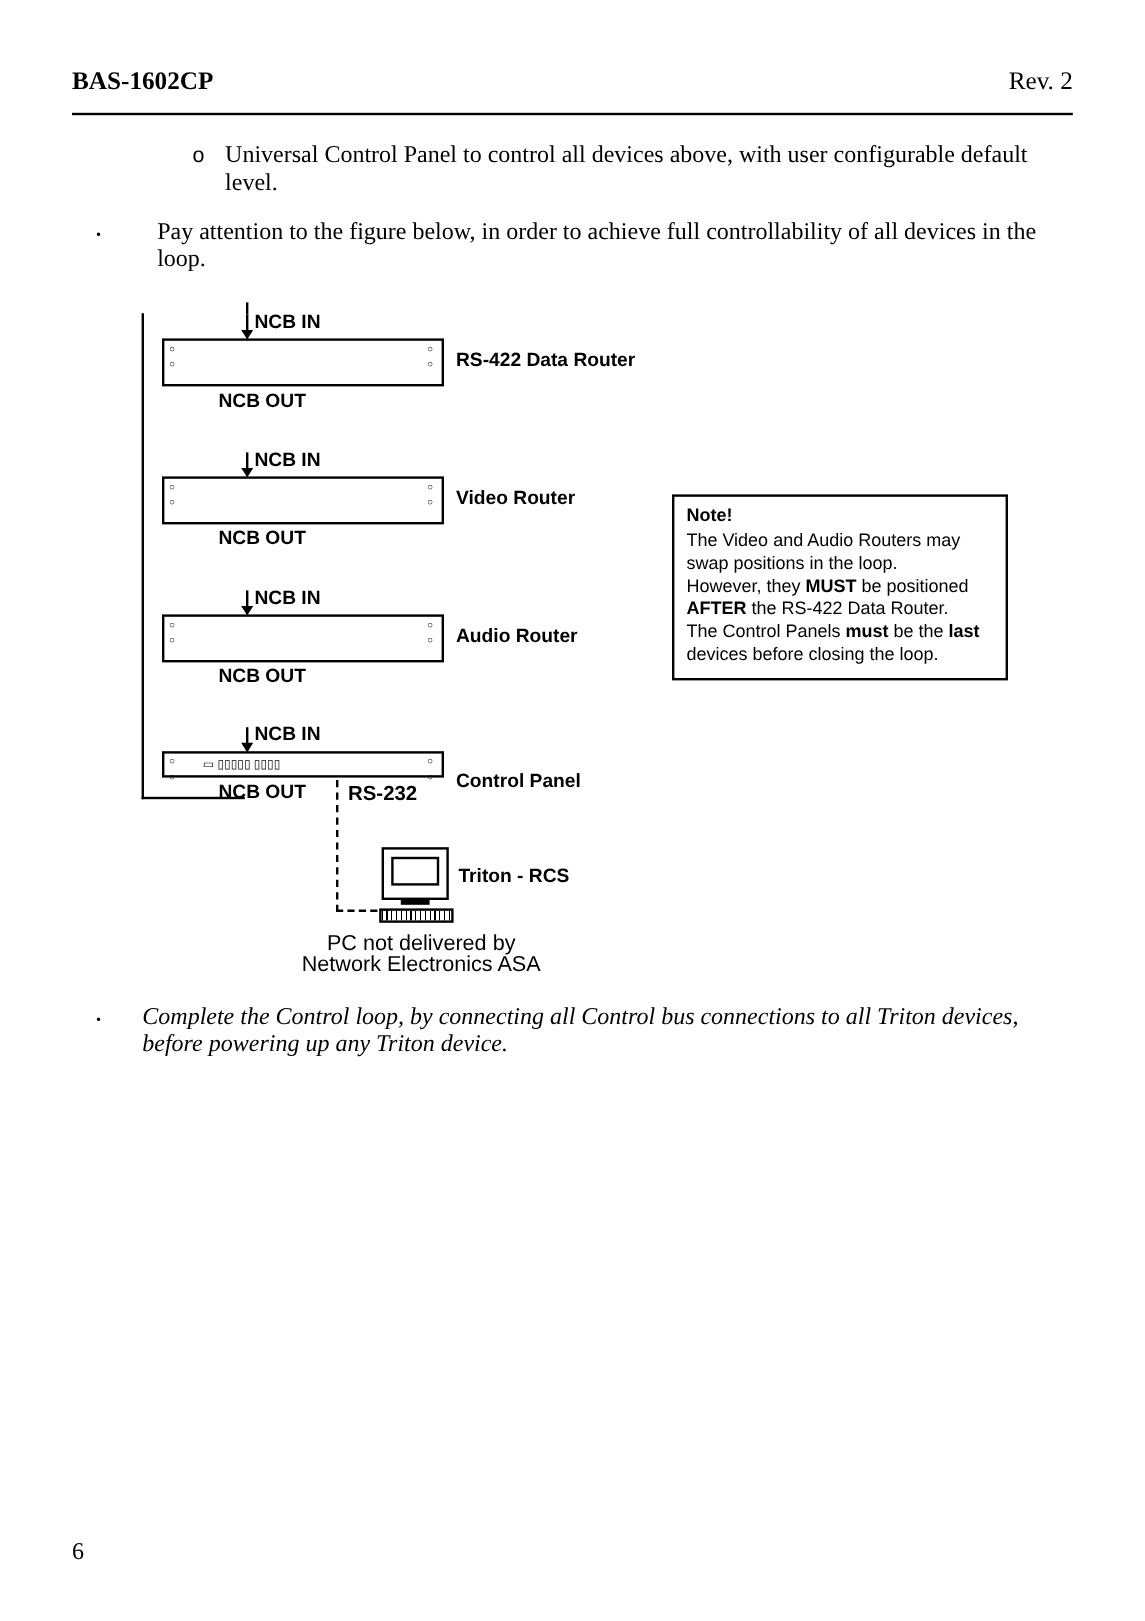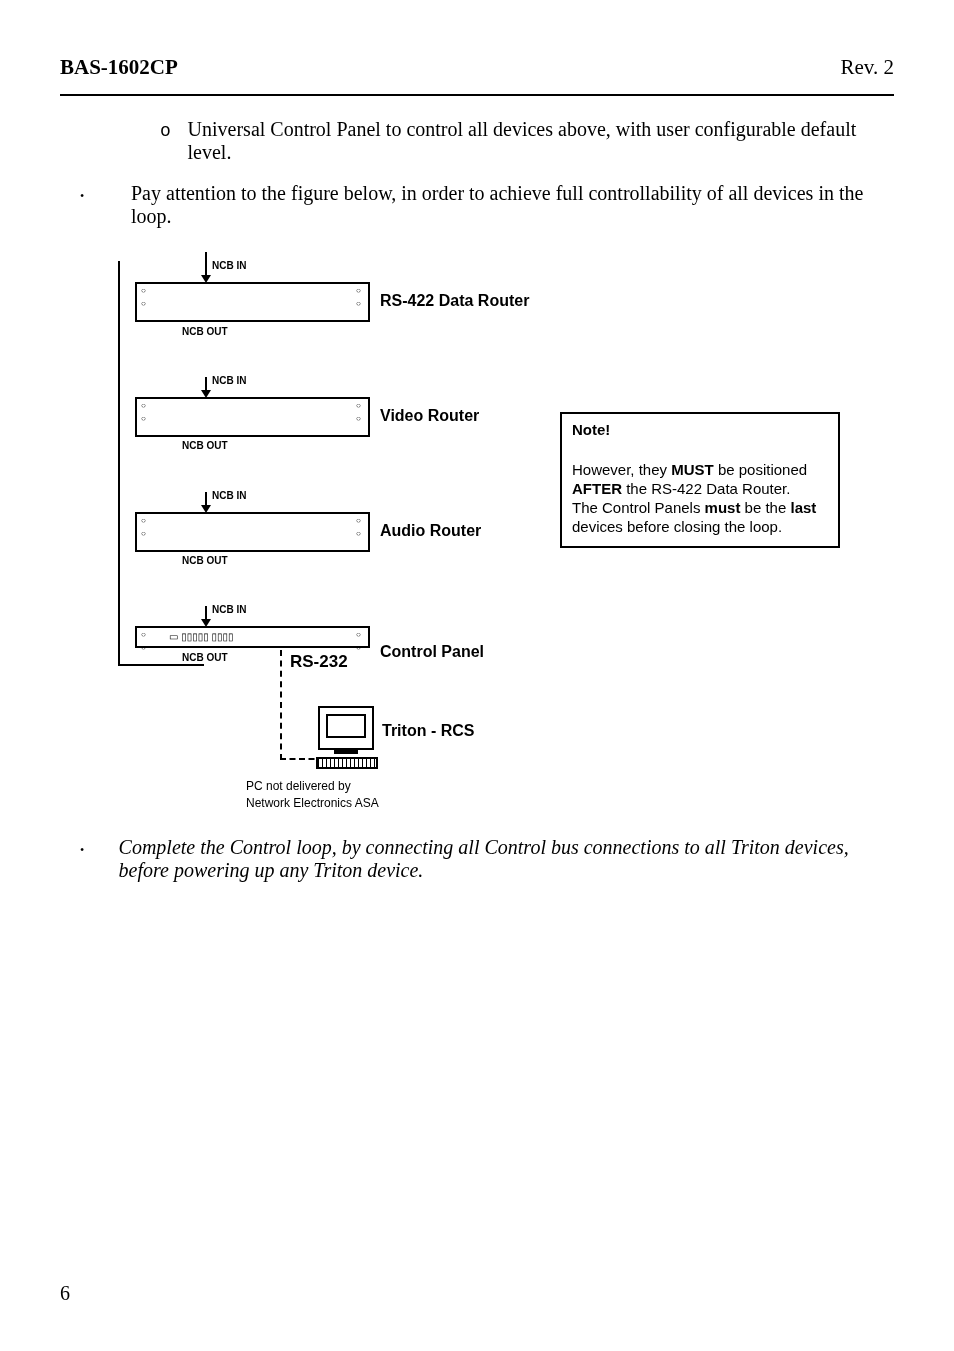--- a/index.html
+++ b/index.html
@@ -126,21 +126,21 @@
     font-size: 16px;
   }
   .dev-label.l1 { top: 40px; }
   .dev-label.l2 { top: 155px; }
   .dev-label.l3 { top: 270px; }
   .dev-label.l4 { top: 376px; margin-top: 15px; }
 
   .ncb {
     position: absolute;
     font-weight: bold;
-    font-size: 10px;
+    font-size: 16px;
   }
   .ncb.in1  { left: 92px; top:   8px; }
   .ncb.out1 { left: 62px; top:  74px; }
   .ncb.in2  { left: 92px; top: 123px; }
   .ncb.out2 { left: 62px; top: 188px; }
   .ncb.in3  { left: 92px; top: 238px; }
   .ncb.out3 { left: 62px; top: 303px; }
   .ncb.in4  { left: 92px; top: 352px; }
   .ncb.out4 { left: 62px; top: 400px; }
 
@@ -241,21 +241,22 @@
     position:absolute;
     left: 262px; top: 470px;
     font-weight: bold;
     font-size: 16px;
   }
 
   .pc-note {
     position:absolute;
     left: 126px; top: 526px;
     width: 210px;
-    font-size: 12px;
+    text-align: center;
+    font-size: 18px;
     line-height: 17px;
   }
 
   
   .note-box {
     position: absolute;
     left: 500px;
     top: 160px;
     width: 280px;
     border: 2px solid #000;
@@ -378,21 +379,21 @@
     <span class="triton-label">Triton - RCS</span>
 
     <div class="pc-note">
       <span>PC not delivered by</span><br>
       <span>Network Electronics ASA</span>
     </div>
   </div>
 
   <div class="note-box">
     <span class="nb-title">Note!</span>
-    <br>
+    <span>The Video and Audio Routers may swap positions in the loop.</span><br>
     <span>However, they </span><span class="bi">MUST </span><span>be positioned </span><br>
     <span class="bi">AFTER </span><span>the RS-422 Data Router.</span><br>
     <span>The Control Panels </span><span class="bi">must </span><span>be the </span><span class="bi">last</span><br>
     <span>devices before closing the loop.</span>
   </div>
 
 </div>
 
 <div class="main-bullet" style="margin-top:4px;">
   <span class="b">•</span>

